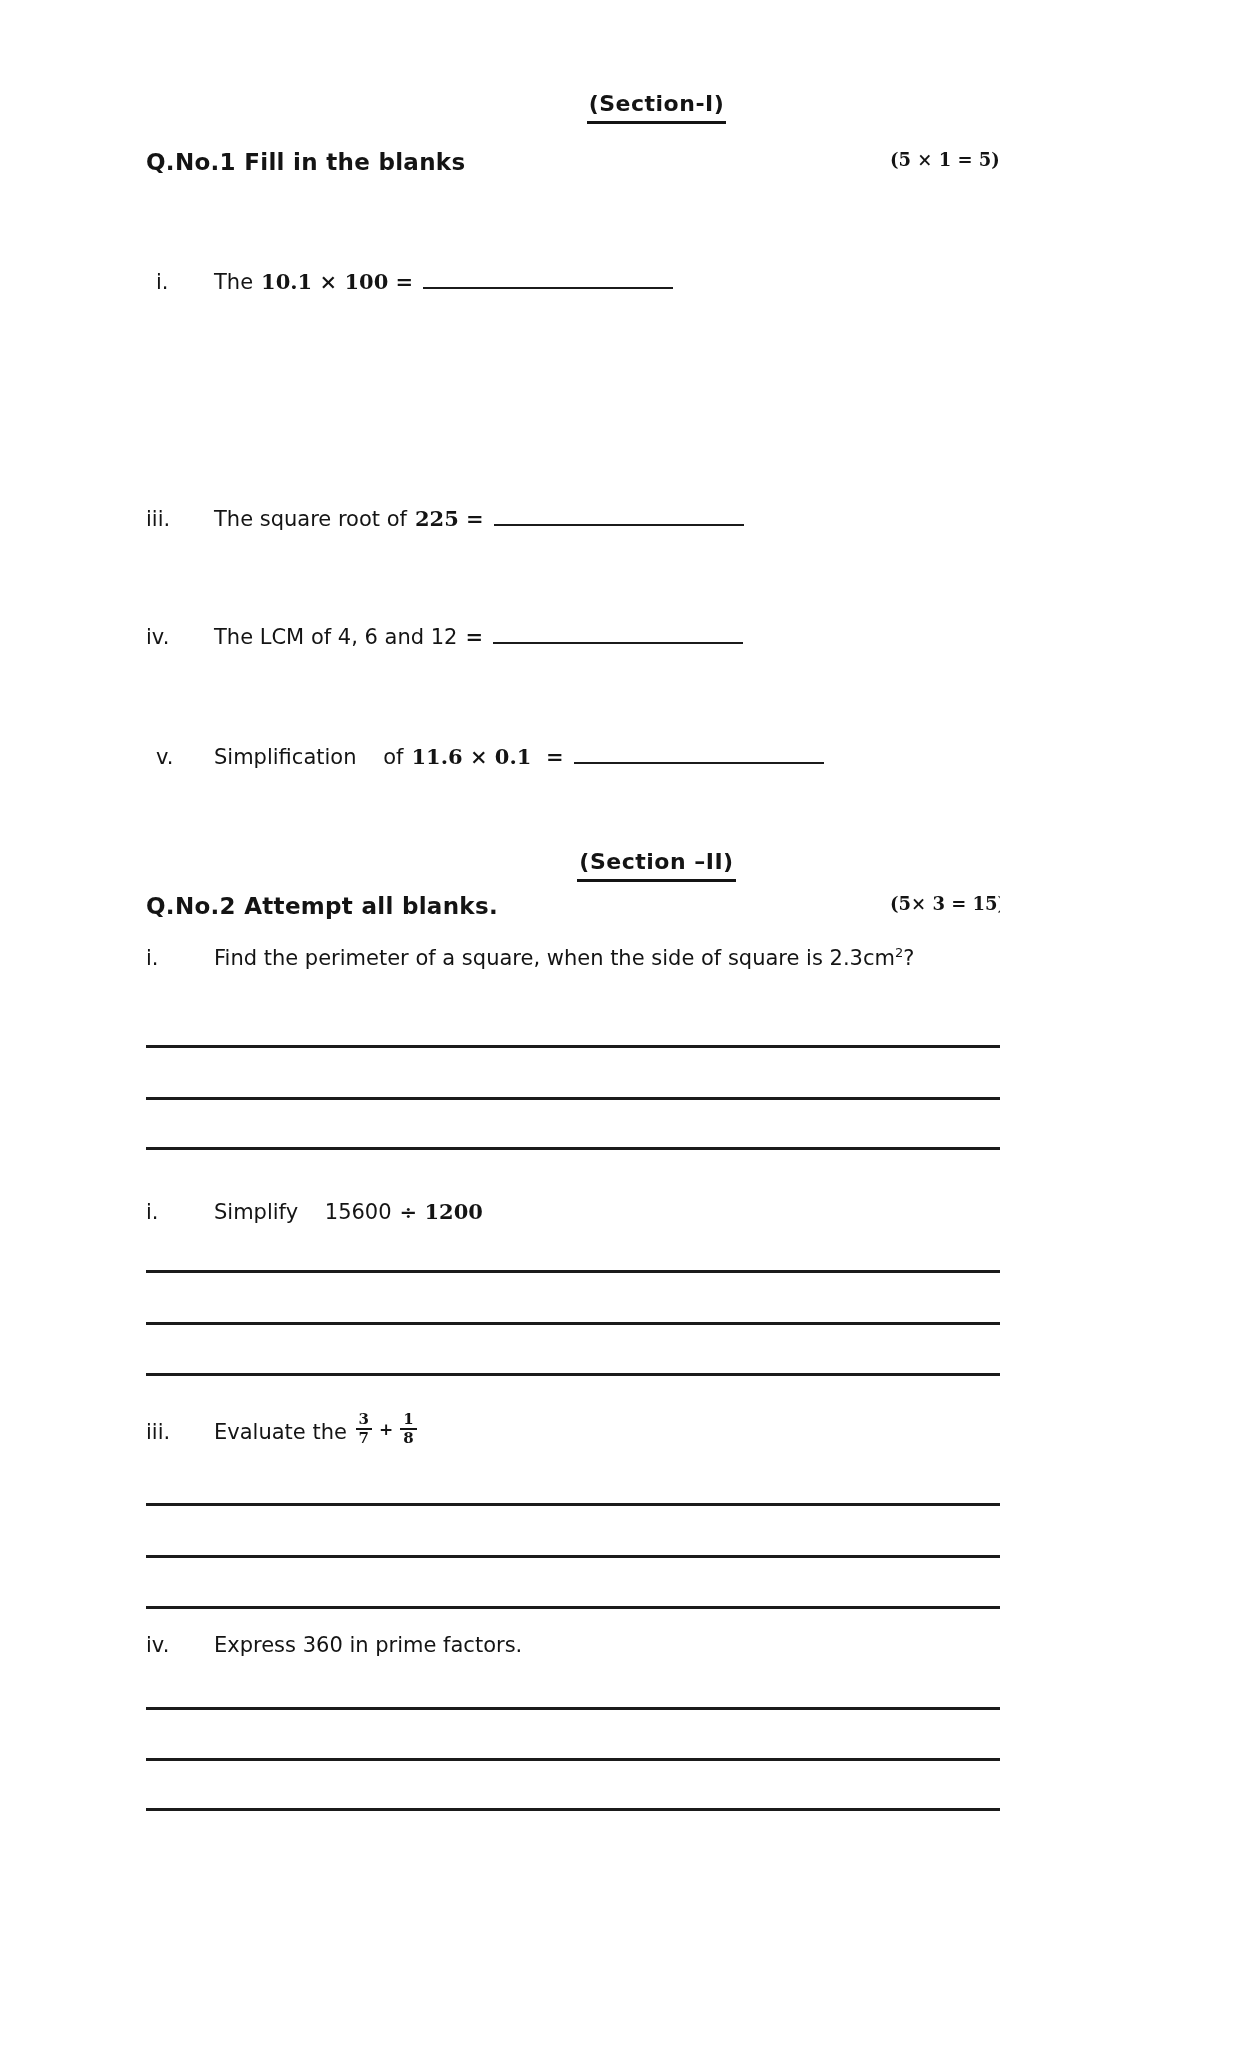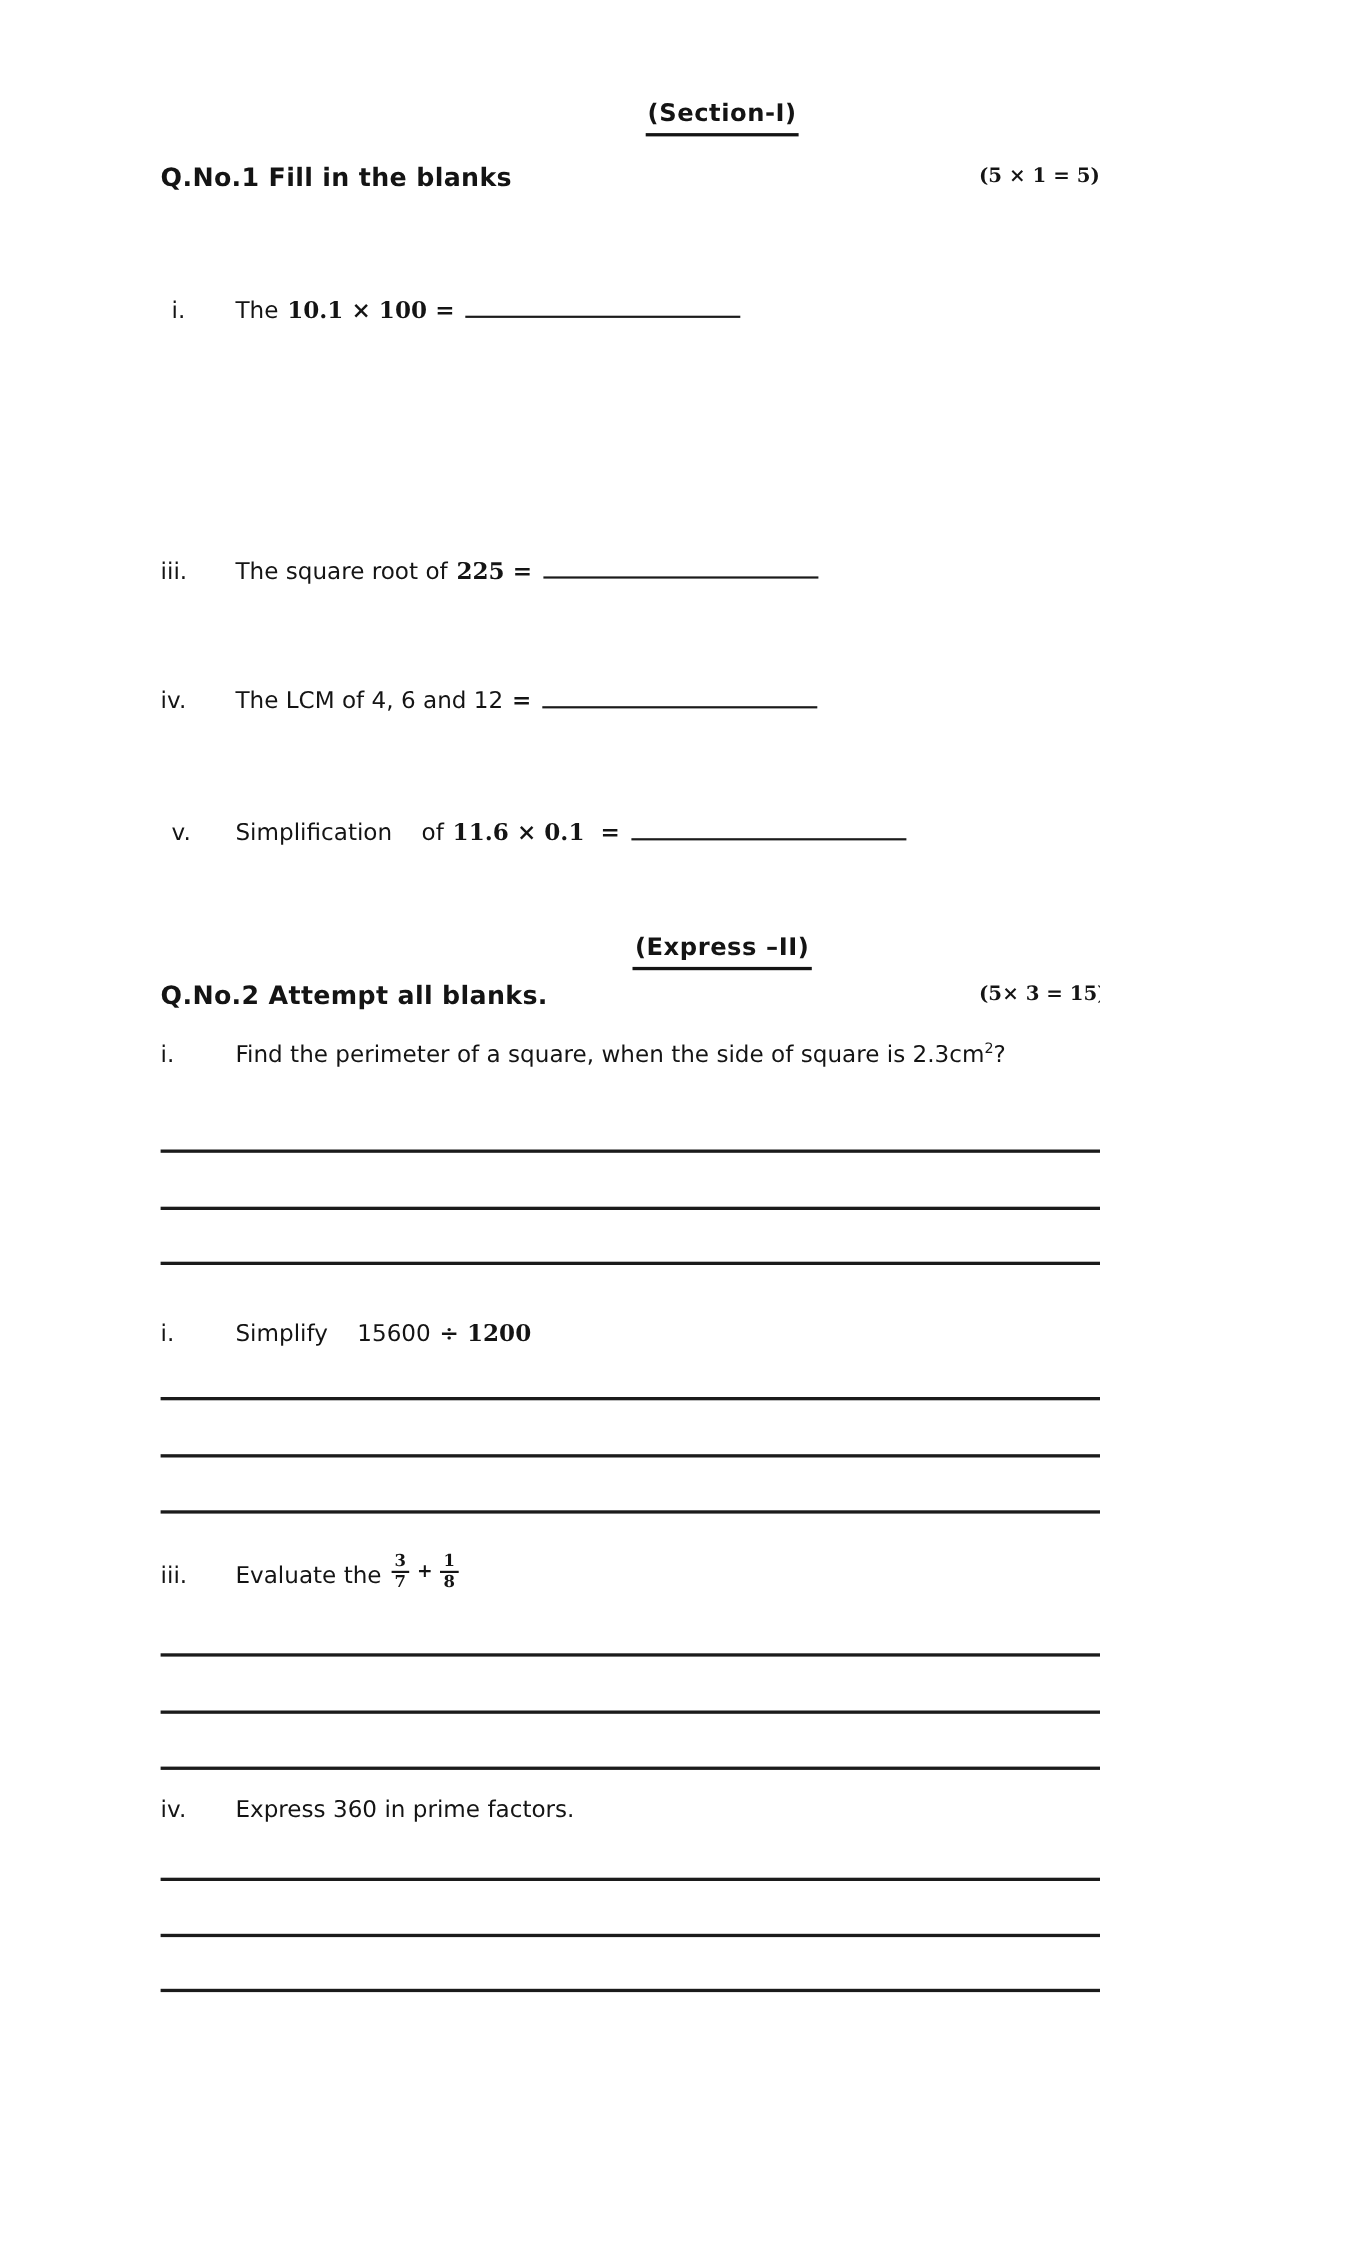--- a/index.html
+++ b/index.html
@@ -114,21 +114,21 @@
 
   <div class="row" style="top:620px">
     <span class="inum">iv.</span><span class="item-text">The LCM of 4, 6 and 12</span><span class="math">=</span><span class="blank"></span>
   </div>
 
   <div class="row" style="top:740px">
     <span class="inum q1num">v.</span><span class="item-text">Simplification    of</span><span class="math">11.6 × 0.1  =</span><span class="blank"></span>
   </div>
 
   <div class="row center" style="top:848px">
-    <span class="sec-title">(Express –II)</span>
+    <span class="sec-title">(Section –II)</span>
   </div>
 
   <div class="row" style="top:892px">
     <span class="qhead">Q.No.2 Attempt all blanks.</span>
     <span class="marks">(5× 3 = 15)</span>
   </div>
 
   <div class="row" style="top:945px">
     <span class="inum">i.</span><span class="item-text"><span>Find the perimeter of a square, when the side of square is 2.3cm</span><span class="sup">2</span><span>?</span></span>
   </div>

